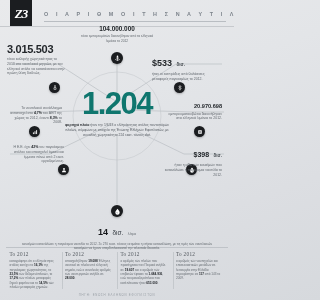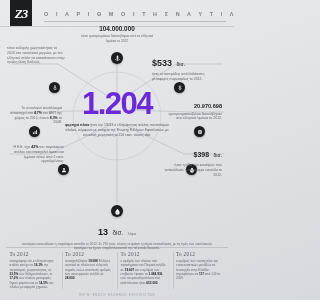--- a/index.html
+++ b/index.html
@@ -58,21 +58,21 @@
   }
   .stat.right{text-align:right;}
   .stat .b{font-weight:700;color:#23272b;}
 
   
   .val-blue{color:#9aa8b4;font-weight:300;font-size:11px;letter-spacing:-.3px;}
 
   
   .center{position:absolute;left:0;top:88px;width:234px;text-align:center;z-index:7;}
   .center .big{
-    font-size:31px;font-weight:700;line-height:1;letter-spacing:-1.5px;color:#6d28d9;
+    font-size:31px;font-weight:700;line-height:1;letter-spacing:-1.5px;color:#0f766e;
   }
   .center .caption{
     margin:4px auto 0;width:110px;font-size:3.4px;line-height:1.45;color:#5c6268;
   }
   .center .caption .b{font-weight:700;color:#23272b;}
 
   
   .bottom-stat{position:absolute;left:0;top:221px;width:234px;text-align:center;z-index:6;}
   .bottom-stat .v{font-size:9px;font-weight:700;color:#17191c;}
   .bottom-stat .u{font-size:6.5px;font-weight:400;color:#3c4248;}
@@ -203,20 +203,21 @@
       <path d="M6.3 9.6 a1.8 2 0 0 0 1.8 1.9" stroke="#1b1d20" stroke-width=".9" fill="none"></path>
     </svg>
   </div>
 
   <div class="stat" style="left:77px;top:26px;width:80px;text-align:center;">
     <div class="val" style="font-size:6.4px;">104.000.000</div>
     <div class="desc" style="font-size:3.2px;">τόνοι εμπορευμάτων διακινήθηκαν από τα ελληνικά λιμάνια το 2012</div>
   </div>
 
   <div class="stat" style="left:7px;top:44px;width:58px;">
+    <div class="val val-blue">3.015.503</div>
     <div class="desc">τόνοι καθαρής χωρητικότητας το 2013 στο ναυτιλιακό μητρώο, με τον ελληνικό στόλο να κατατάσσεται στην πρώτη θέση διεθνώς.</div>
   </div>
 
   <div class="stat" style="left:152px;top:52px;width:60px;">
     <span class="val" style="font-size:9px;text-align:center;">$533</span>
     <span class="unit">δισ.</span>
     <div class="desc">ήταν οι εισπράξεις από θαλάσσιες μεταφορές παγκοσμίως το 2012.</div>
   </div>
 
   <div class="stat right" style="left:6px;top:104px;width:56px;">
@@ -240,21 +241,21 @@
 
   <div class="center">
     <div class="big">1.204</div>
     <div class="caption">
       <span class="b">φορτηγά πλοία</span>
       <span>ήταν την 1/6/13 ο ελληνόκτητος στόλος ποντοπόρων πλοίων, σύμφωνα με στοιχεία της Ένωσης Ελλήνων Εφοπλιστών, με συνολική χωρητικότητα 224 εκατ. τόνους dwt.</span>
     </div>
   </div>
 
   <div class="bottom-stat">
-    <span class="v">13</span>
+    <span class="v">14</span>
     <span class="u">δισ.</span>
     <span class="s">λίτρα</span>
     <div class="note">καυσίμων κατανάλωσε η παγκόσμια ναυτιλία το 2012. Σε 270 εκατ. τόνους εκτιμάται η ετήσια κατανάλωση, με τις τιμές των ναυτιλιακών καυσίμων να έχουν υπερδιπλασιαστεί την τελευταία δεκαετία.</div>
   </div>
 
   <div class="cols">
     <div class="col">
       <h4>Το 2012</h4>
       <p>καταγράφηκε ότι ο ελληνόκτητος στόλος κατέχει το <span class="b">16,1%</span> της παγκόσμιας χωρητικότητας, το <span class="b">23,5%</span> των δεξαμενόπλοιων, το <span class="b">17,2%</span> των πλοίων μεταφοράς ξηρού φορτίου και το <span class="b">14,5%</span> των πλοίων μεταφοράς χημικών.</p>
     </div>

